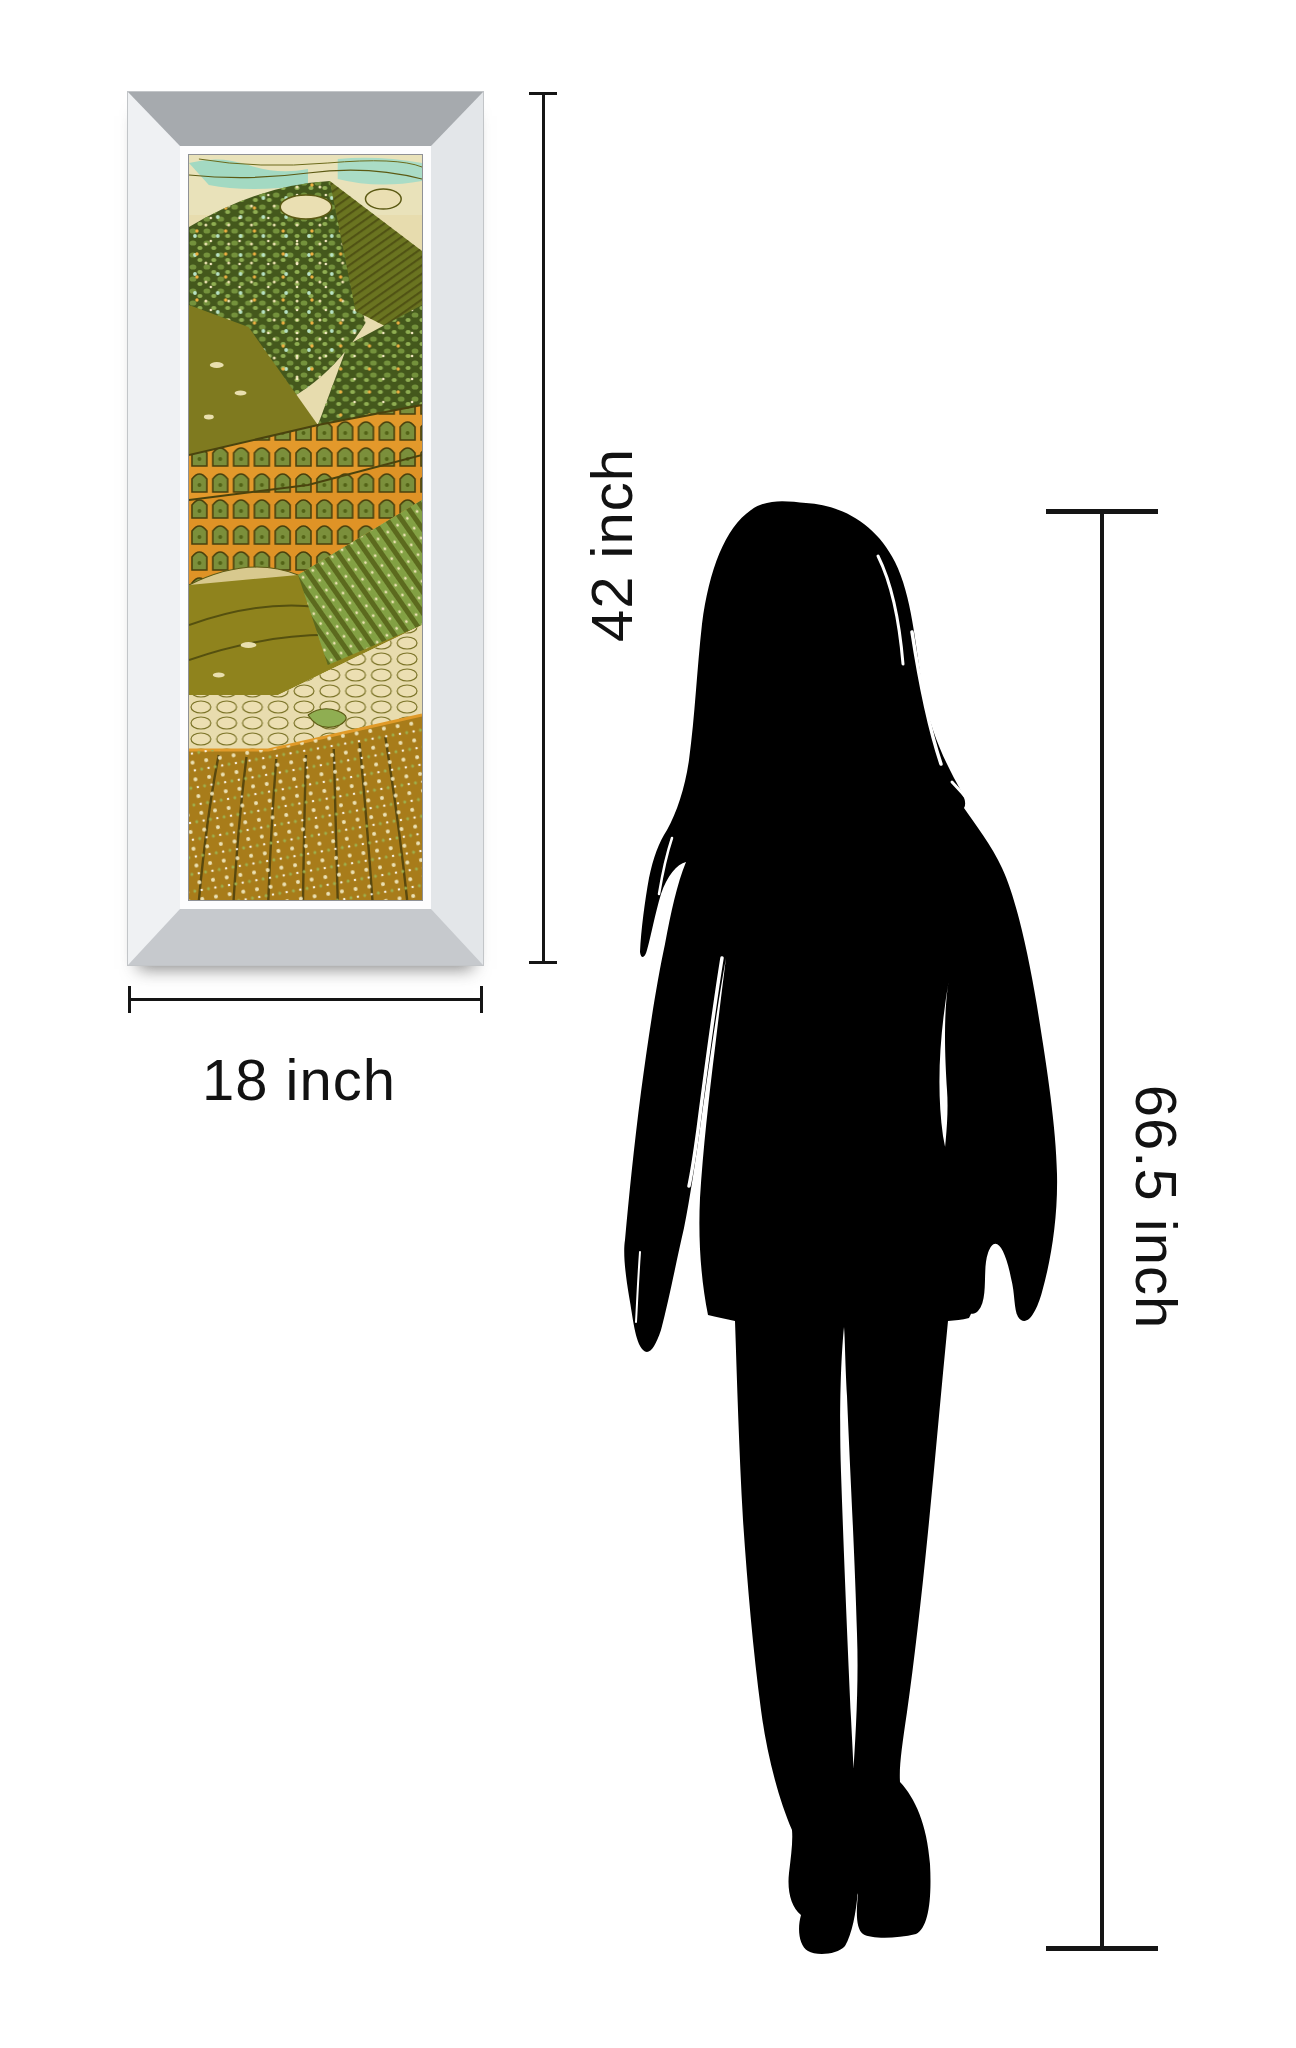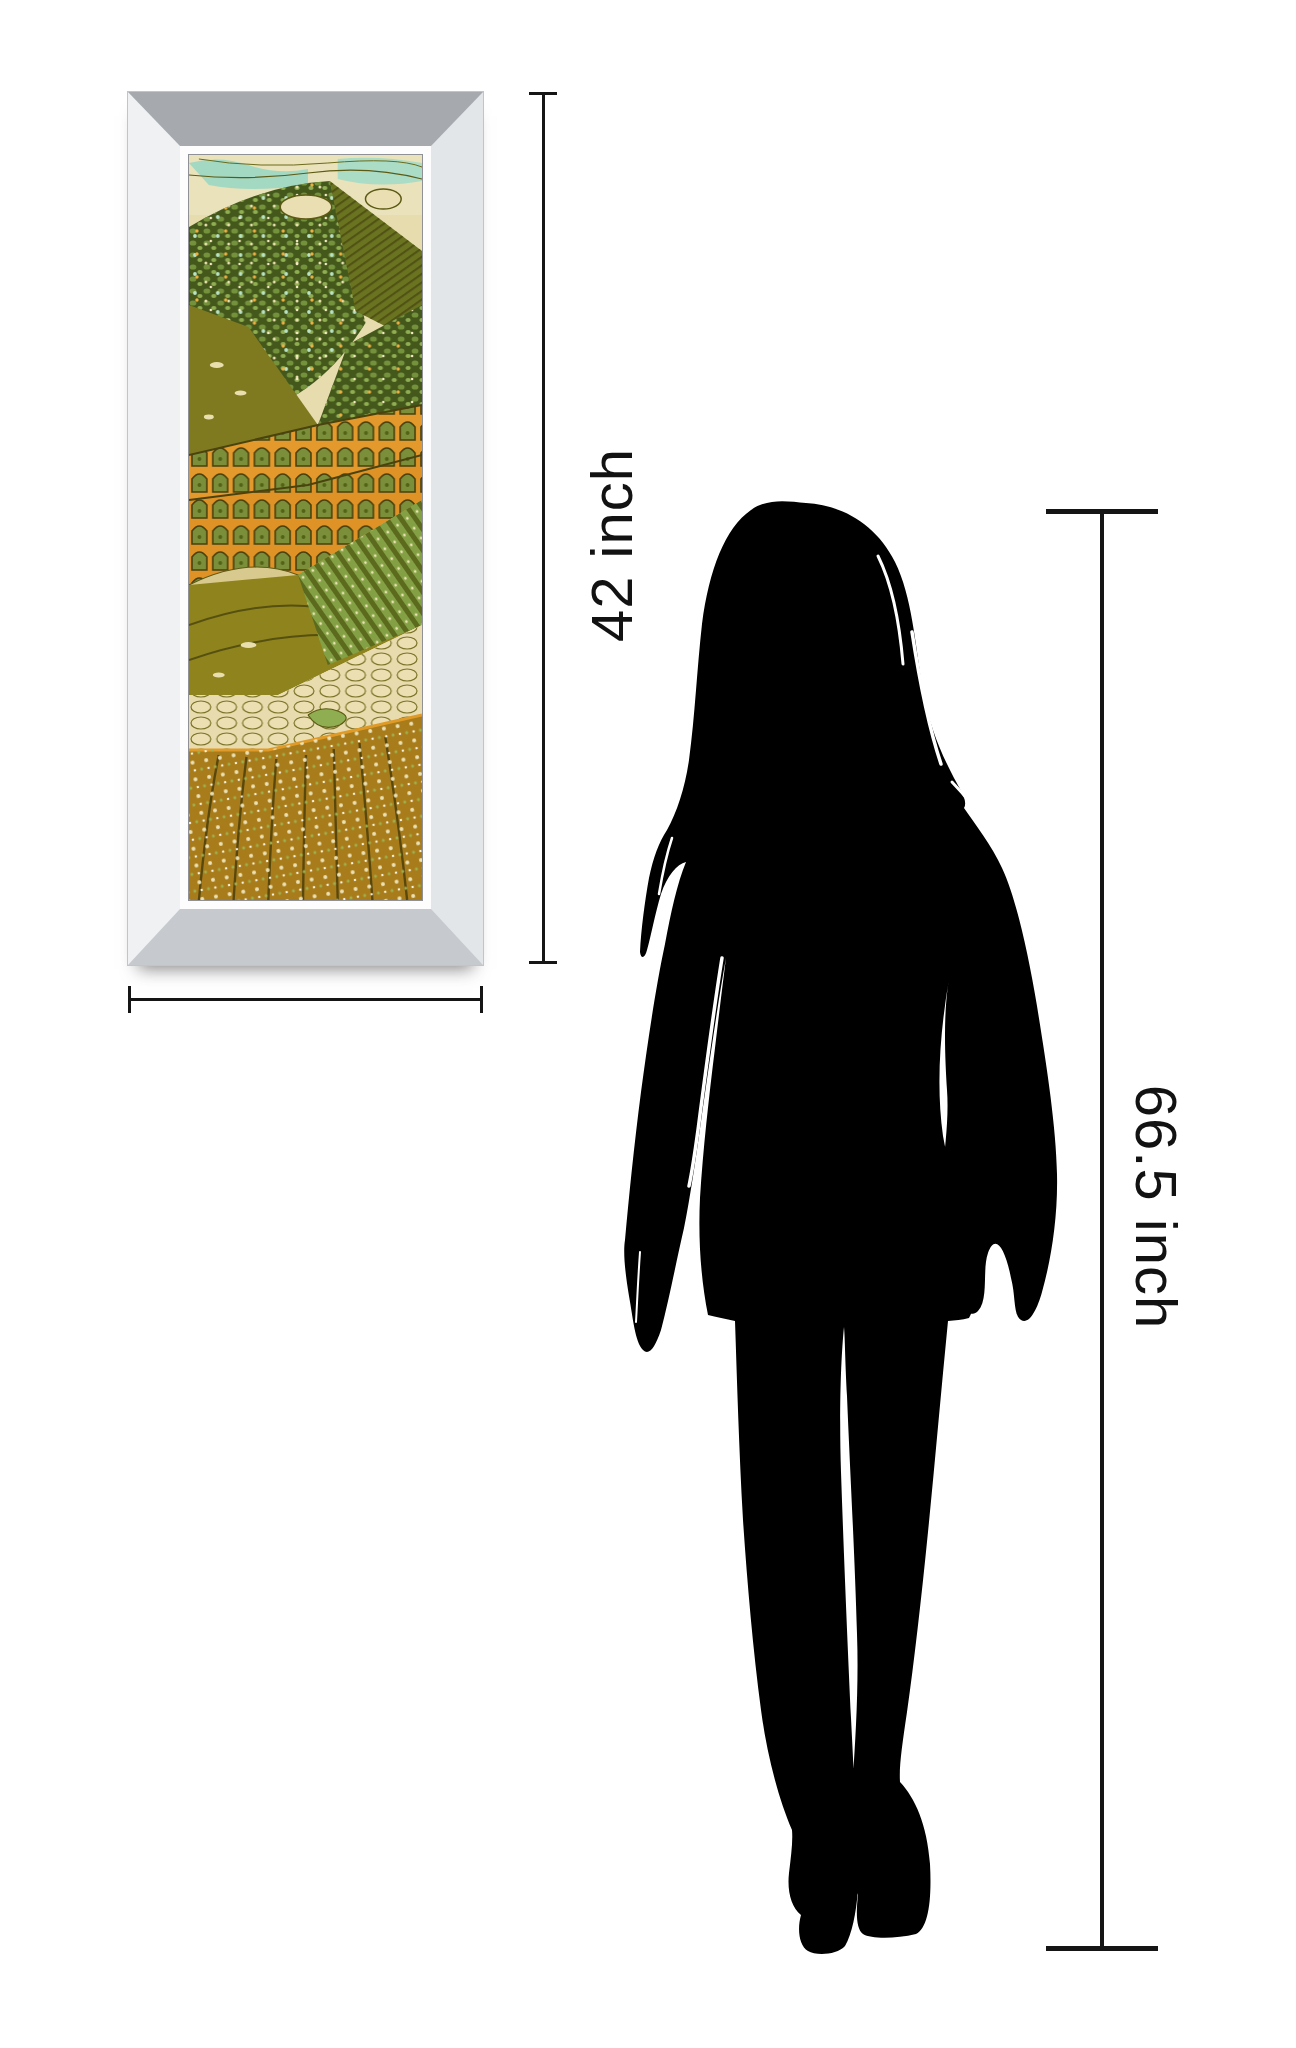--- a/index.html
+++ b/index.html
@@ -155,20 +155,21 @@
   </div>
 
   <div class="dl" style="left:542px;top:94px;width:3px;height:868px;"></div>
   <div class="dl" style="left:529px;top:92px;width:28px;height:3px;"></div>
   <div class="dl" style="left:529px;top:961px;width:28px;height:3px;"></div>
   <div class="dim-label rot-ccw" style="left:462px;top:505px;width:300px;height:80px;">42 inch</div>
 
   <div class="dl" style="left:129px;top:998px;width:353px;height:3px;"></div>
   <div class="dl" style="left:128px;top:986px;width:3px;height:27px;"></div>
   <div class="dl" style="left:480px;top:986px;width:3px;height:27px;"></div>
+  <div class="dim-label" style="left:149px;top:1040px;width:300px;height:80px;">18 inch</div>
 
   <div class="dl" style="left:1100px;top:512px;width:4px;height:1437px;"></div>
   <div class="dl" style="left:1046px;top:509px;width:112px;height:5px;"></div>
   <div class="dl" style="left:1046px;top:1946px;width:112px;height:5px;"></div>
   <div class="dim-label rot-cw" style="left:1006px;top:1167px;width:300px;height:80px;">66.5 inch</div>
 
   <svg id="person-svg" width="1296" height="2048" viewBox="0 0 1296 2048" xmlns="http://www.w3.org/2000/svg">
     <path fill="#000000" d="
       M 806 503
       C 842 505 876 524 895 562

